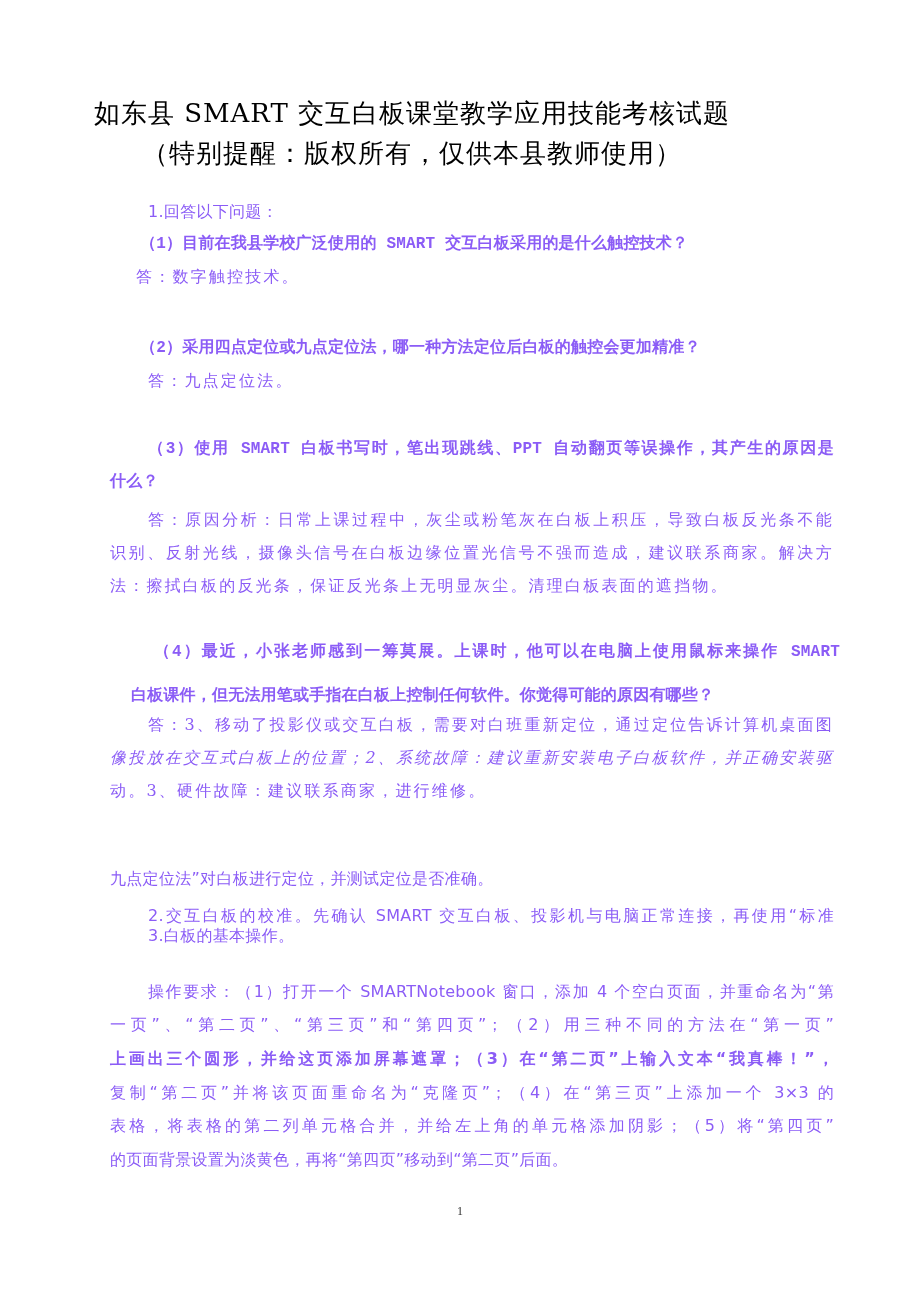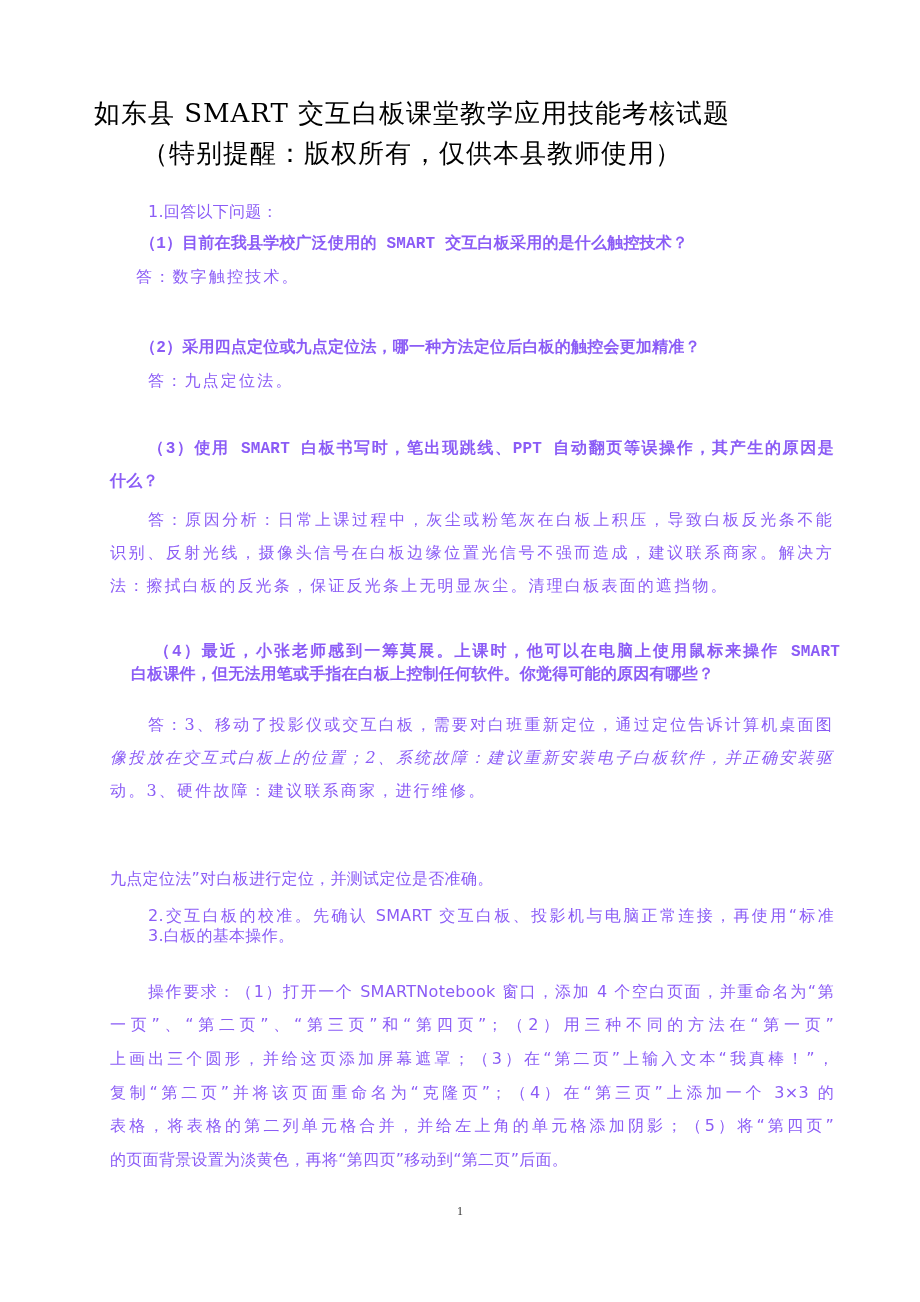--- a/index.html
+++ b/index.html
@@ -41,31 +41,31 @@
   <div class="line q" style="top:337px; left:140px;">（2）采用四点定位或九点定位法，哪一种方法定位后白板的触控会更加精准？</div>
   <div class="line a" style="top:370px; left:148px;">答：九点定位法。</div>
 
   <div class="line q just" style="top:438px; left:148px; width:686px;">（3）使用 SMART 白板书写时，笔出现跳线、PPT 自动翻页等误操作，其产生的原因是</div>
   <div class="line q" style="top:471px;">什么？</div>
   <div class="line a just" style="top:509px; left:148px; width:686px;">答：原因分析：日常上课过程中，灰尘或粉笔灰在白板上积压，导致白板反光条不能</div>
   <div class="line a just" style="top:542px;">识别、反射光线，摄像头信号在白板边缘位置光信号不强而造成，建议联系商家。解决方</div>
   <div class="line a" style="top:575px;">法：擦拭白板的反光条，保证反光条上无明显灰尘。清理白板表面的遮挡物。</div>
 
   <div class="line q just" style="top:641px; left:139px; width:686px;margin-left:15px;">（4）最近，小张老师感到一筹莫展。上课时，他可以在电脑上使用鼠标来操作 SMART</div>
-  <div class="line q" style="top:664px;padding-left:21px;">白板课件，但无法用笔或手指在白板上控制任何软件。你觉得可能的原因有哪些？</div>
+  <div class="line q" style="top:685px;padding-left:21px;">白板课件，但无法用笔或手指在白板上控制任何软件。你觉得可能的原因有哪些？</div>
   <div class="line a just" style="top:714px; left:148px; width:686px;">答：3、移动了投影仪或交互白板，需要对白班重新定位，通过定位告诉计算机桌面图</div>
   <div class="line a just" style="top:747px;font-style:italic;">像投放在交互式白板上的位置；2、系统故障：建议重新安装电子白板软件，并正确安装驱</div>
   <div class="line a" style="top:780px;">动。3、硬件故障：建议联系商家，进行维修。</div>
 
   <div class="line n just" style="top:868px; left:148px; width:686px;margin-top:37px;">2.交互白板的校准。先确认 SMART 交互白板、投影机与电脑正常连接，再使用“标准</div>
   <div class="line n" style="top:868px;">九点定位法”对白板进行定位，并测试定位是否准确。</div>
 
   <div class="line n" style="top:925px; left:148px;">3.白板的基本操作。</div>
 
   <div class="line n just" style="top:981px; left:148px; width:686px;">操作要求：（1）打开一个 SMARTNotebook 窗口，添加 4 个空白页面，并重命名为“第</div>
   <div class="line n just" style="top:1014px;">一页”、“第二页”、“第三页”和“第四页”；（2）用三种不同的方法在“第一页”</div>
-  <div class="line n just" style="top:1048px;">上画出三个圆形，并给这页添加屏幕遮罩；（3）在“第二页”上输入文本“我真棒！”，</div>
+  <div class="line n just" style="top:1048px;font-weight:bold;">上画出三个圆形，并给这页添加屏幕遮罩；（3）在“第二页”上输入文本“我真棒！”，</div>
   <div class="line n just" style="top:1082px;">复制“第二页”并将该页面重命名为“克隆页”；（4）在“第三页”上添加一个 3×3 的</div>
   <div class="line n just" style="top:1115px;">表格，将表格的第二列单元格合并，并给左上角的单元格添加阴影；（5）将“第四页”</div>
   <div class="line n" style="top:1149px;">的页面背景设置为淡黄色，再将“第四页”移动到“第二页”后面。</div>
 
   <div class="pagenum">1</div>
 </div>
 
 </body></html>

